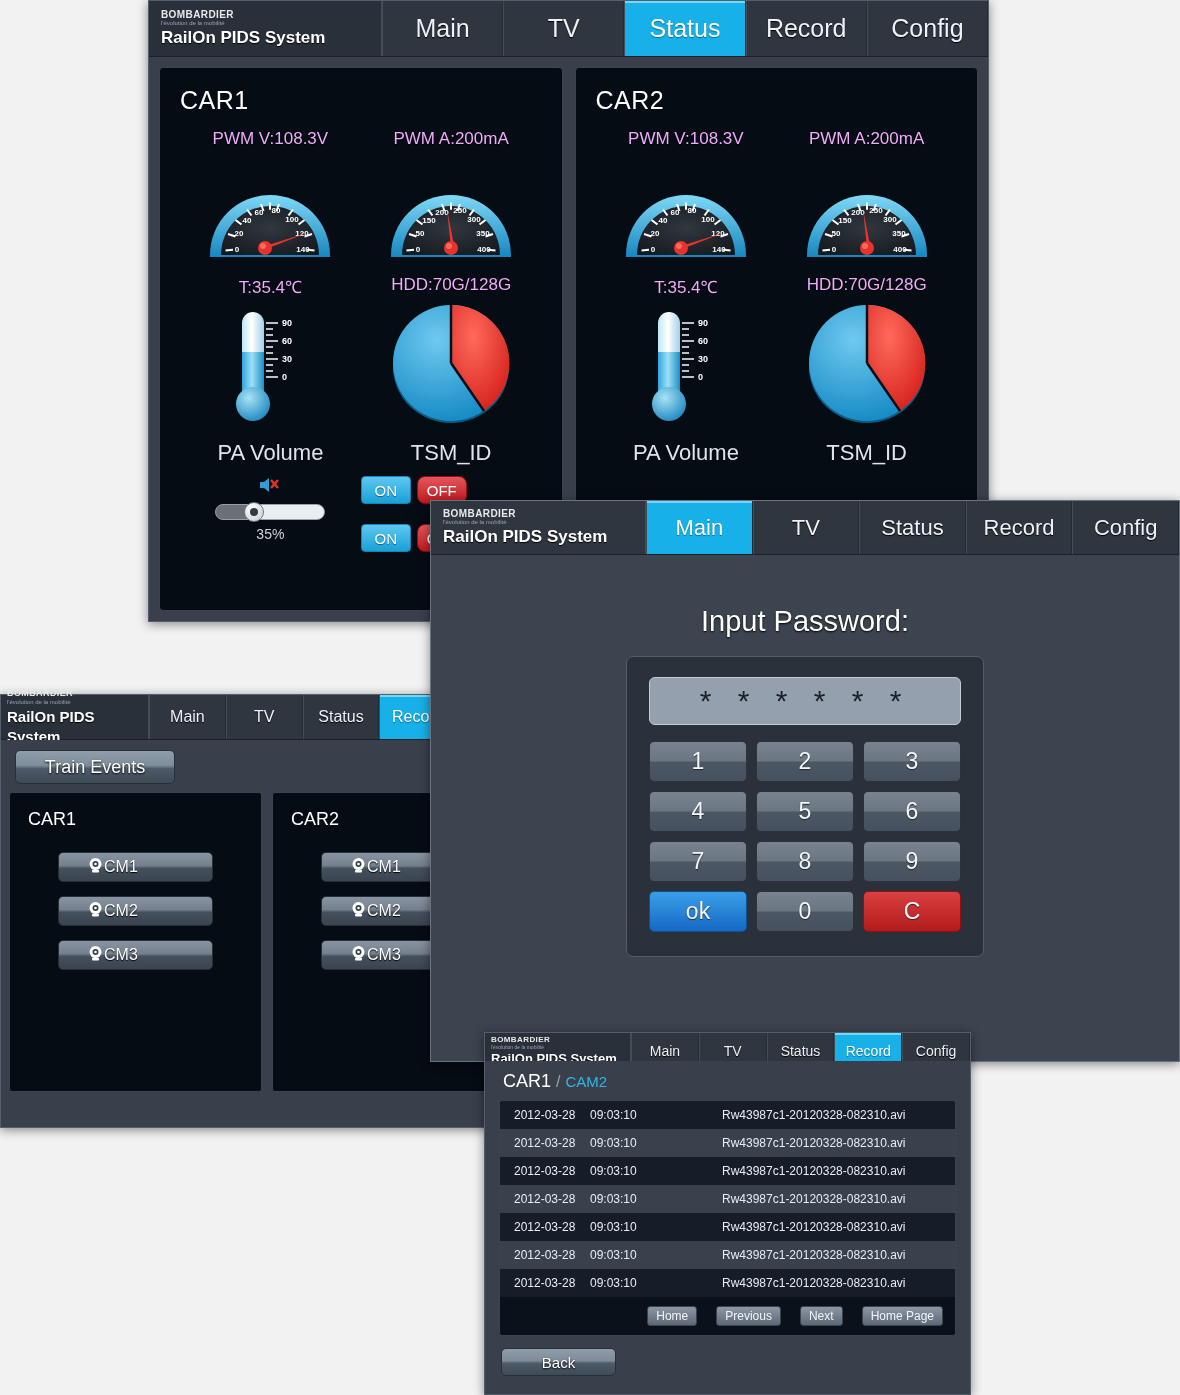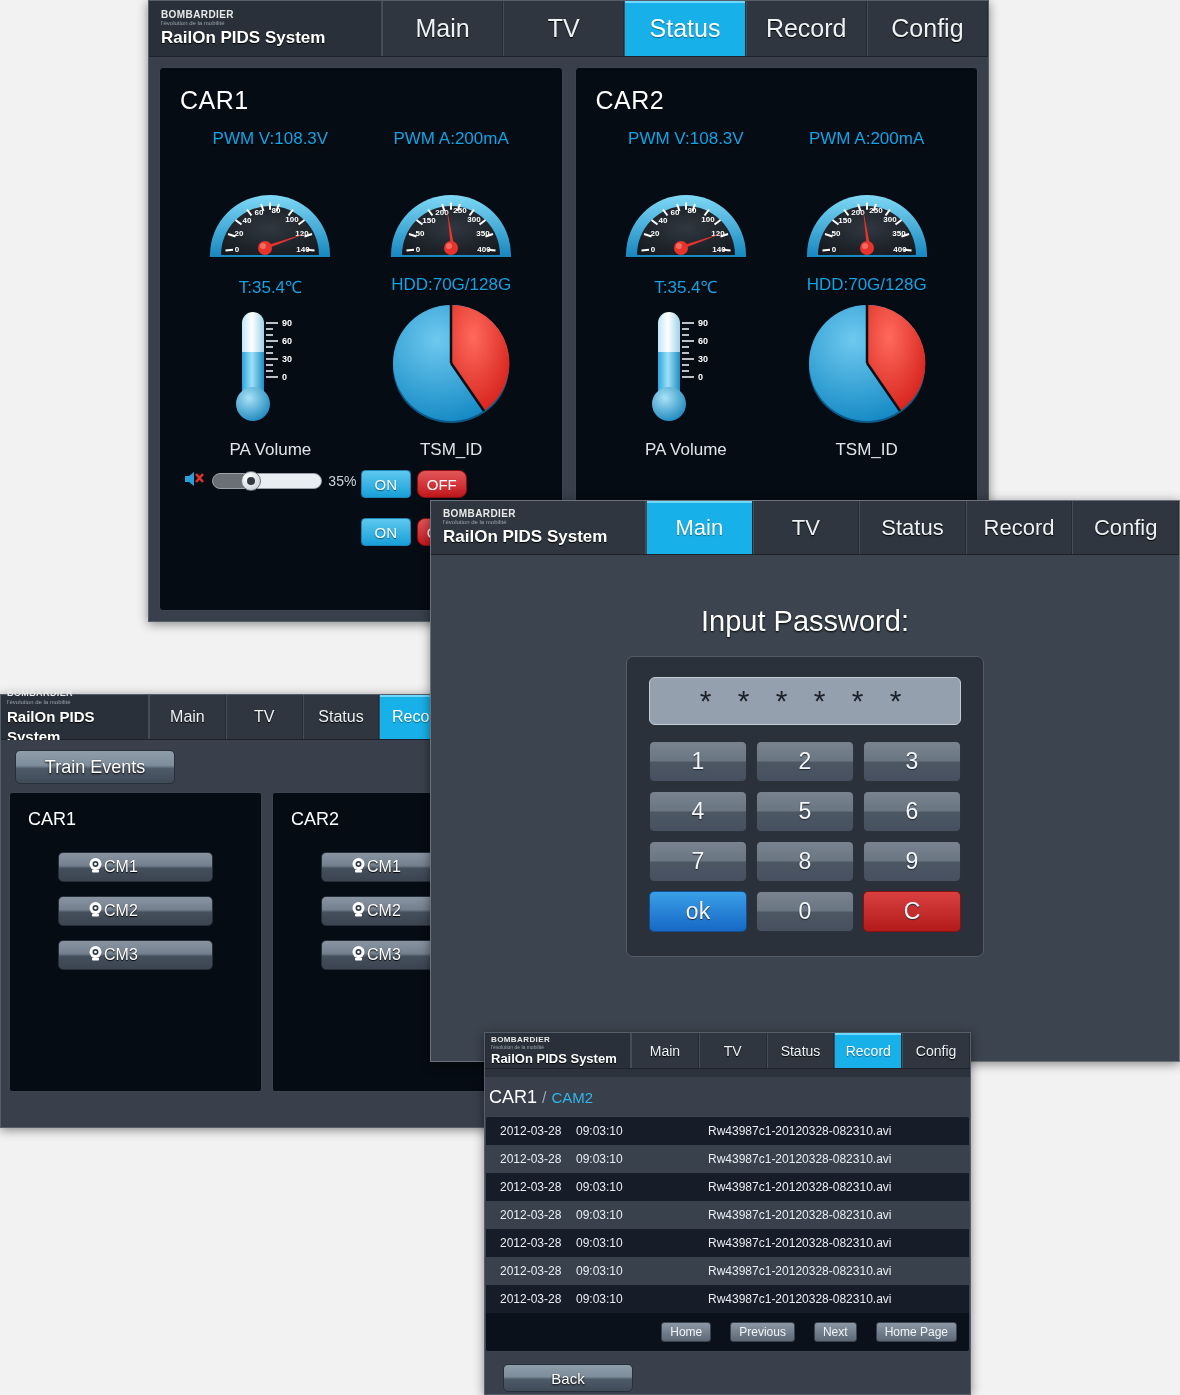--- a/index.html
+++ b/index.html
@@ -38,35 +38,35 @@
   #win-status .titlebar { height:56px; }
   #win-status .brand { width:233px; }
   #win-status .tab { font-size:25px; }
   #win-status .body { top:56px; padding:10px; }
   .car-grid { display:flex; gap:12px; height:100%; }
   .car-panel { flex:1; background:#060c14; border:1px solid #3b4450;
                border-radius:4px; padding:18px 20px; position:relative; }
   .car-title { color:#fff; font-size:25px; letter-spacing:.5px; margin-bottom:14px; }
   .metric-row { display:flex; }
   .metric { flex:1; text-align:center; }
-  .metric-label { color:#0ea5e9; font-size:17px; margin-bottom:6px;
+  .metric-label { color:#f0abfc; font-size:17px; margin-bottom:6px;
                   text-shadow:0 1px 1px #000; }
 
   
   .gauge { width:128px; height:104px; margin:0 auto; position:relative; }
   .gauge svg { display:block; }
   
   .thermo { width:96px; height:122px; margin:0 auto; position:relative; }
   
   .pie { width:124px; height:124px; margin:0 auto; }
 
   .bottom-row { display:flex; margin-top:14px; }
   .bottom-col { flex:1; text-align:center; }
-  .bottom-label { color:#dfe5ea; font-size:17px; margin-bottom:10px; }
-  .vol-wrap { display:flex; align-items:center; justify-content:center; gap:6px; }
+  .bottom-label { color:#dfe5ea; font-size:22px; margin-bottom:10px; }
+  .vol-wrap { display:flex; align-items:center; justify-content:center; gap:6px;flex-direction:column; }
   .vol-track { width:110px; height:16px; border-radius:8px;
                background:linear-gradient(90deg,#6b7077 0%,#6b7077 35%,#e9eef2 35%,#e9eef2 100%);
                position:relative; border:1px solid #9aa1a8; }
   .vol-knob { position:absolute; left:28px; top:-3px; width:20px; height:20px;
               border-radius:50%; background:radial-gradient(circle at 35% 30%,#fff,#c3ccd4);
               border:1px solid #6e767e; }
   .vol-knob:after { content:""; position:absolute; left:5px; top:5px;
                     width:8px; height:8px; border-radius:50%; background:#333a42; }
   .vol-pct { color:#cdd4da; font-size:14px; }
   .tsm-grid { display:flex; flex-direction:column; gap:20px; }
@@ -127,40 +127,40 @@
              border:1px solid #262e38; cursor:pointer; }
 
   
   #win-rec2 { left:484px; top:1032px; width:487px; height:363px; }
   #win-rec2 .titlebar { height:36px; }
   #win-rec2 .brand { width:146px; padding-left:6px; }
   #win-rec2 .brand .b1 { font-size:8px; line-height:9px;}
   #win-rec2 .brand .b2 { font-size:5px; line-height:6px;}
   #win-rec2 .brand .b3 { font-size:13px; line-height:15px;}
   #win-rec2 .tab { font-size:14px; }
-  #win-rec2 .body { top:44px; padding:8px 0; }
+  #win-rec2 .body { top:28px; padding:8px 14px; }
   .crumb { font-size:18px; color:#fff; margin:2px 0 8px 4px; }
   .crumb .sep { color:#9aa3ad; font-size:16px; }
   .crumb .cam { color:#2fb6e8; font-size:15px; }
   .rec-list { background:#0b111a; border:1px solid #3b4450; border-radius:4px;
               overflow:hidden; }
   .rec-row { display:flex; align-items:center; height:28px; font-size:12px;
              color:#e8edf2; padding:0 14px; cursor:pointer; }
   .rec-row:nth-child(odd)  { background:#161d28; }
   .rec-row:nth-child(even) { background:#39414d; }
   .rec-date { width:76px; }
   .rec-time { width:132px; }
   .rec-file { flex:1; }
   .pager { display:flex; justify-content:flex-end; gap:19px;
            background:#0b111a; padding:9px 12px; }
   .pg-btn { height:20px; padding:0 8px; border-radius:3px; font-size:12px;
             color:#f0f4f7; display:flex; align-items:center;
             background:linear-gradient(180deg,#8b97a4,#5c6876);
             border:1px solid #39424d; cursor:pointer; }
-  .back-btn { width:130px; height:28px; margin:12px 0 0 18px; border-radius:5px;
+  .back-btn { width:115px; height:28px; margin:12px 0 0 2px; border-radius:5px;
               display:flex; align-items:center; justify-content:center;
               color:#fff; font-size:15px; text-shadow:0 1px 2px #000;
               background:linear-gradient(180deg,#8f9daa 0%,#7e8d9b 45%,#4e5a68 55%,#3f4a57 100%);
               border:1px solid #27303a; cursor:pointer; }
 </style>
 </head>
 <body>
 
 <div class="win" id="win-status">
   <div class="titlebar">

